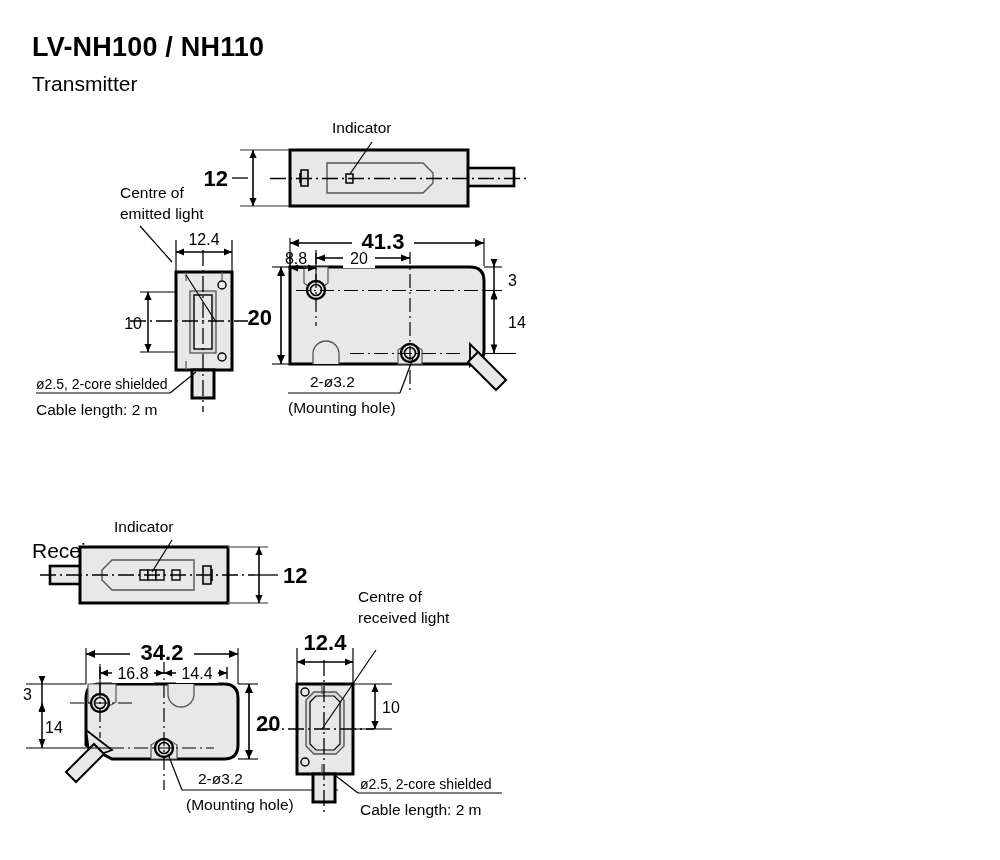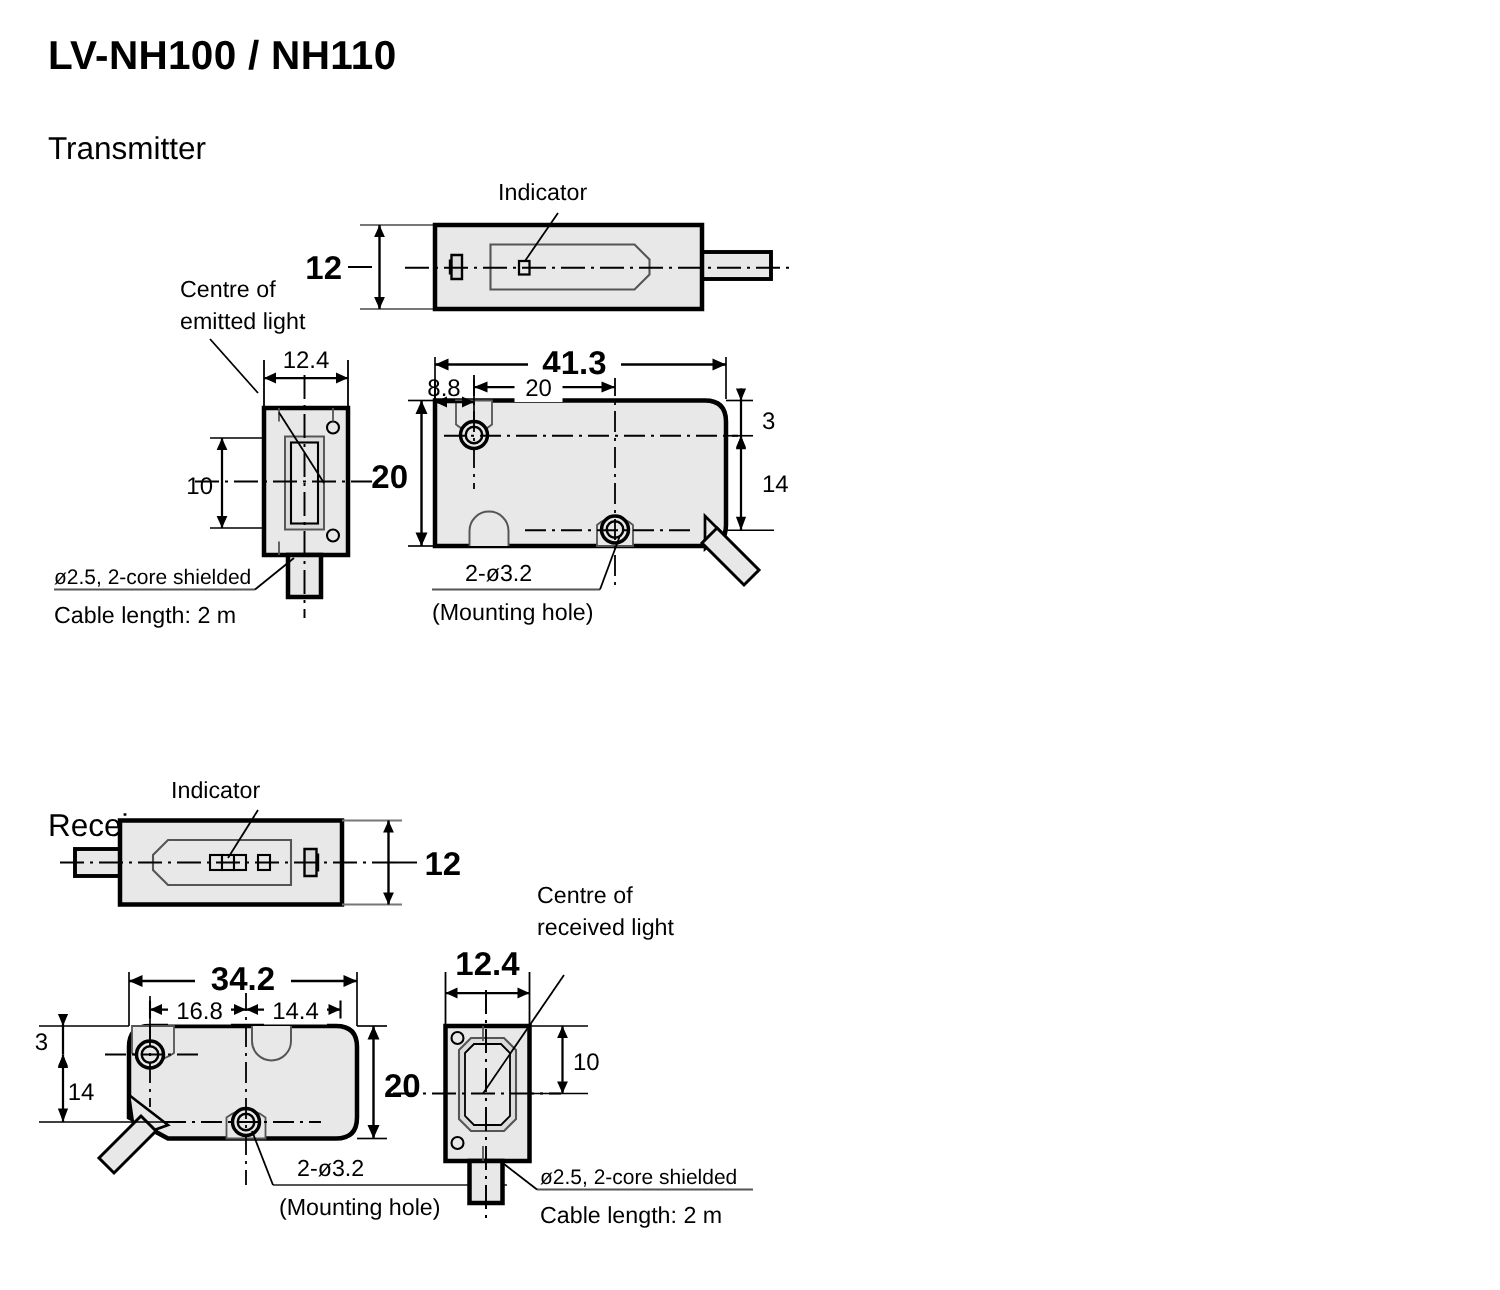--- a/index.html
+++ b/index.html
@@ -17,31 +17,31 @@
   }
   #sheet {
     position: absolute;
     left: 0; top: 0;
     width: 1000px;
     height: 860px;
   }
   .page-title {
     position: absolute;
     left: 32px;
-    top: 22px;
+    top: 32px;
     font-size: 27px;
     font-weight: bold;
     letter-spacing: 0.2px;
   }
   .section-title {
     position: absolute;
     font-size: 21px;
     font-weight: normal;
   }
-  #transmitter-title { left: 32px; top: 88px; }
+  #transmitter-title { left: 32px; top: 72px; }
   #receiver-title   { left: 32px; top: 491px; margin-top: 48px; }
   svg { position: absolute; left: 0; top: 0; overflow: visible; }
   text { font-family: "Liberation Sans", sans-serif; fill: #000; }
   .dimtxt { font-size: 16px; }
   .dimtxt-b { font-size: 22px; font-weight: bold; }
   .lbl { font-size: 15.5px; }
   .lbl-sm { font-size: 14px; }
 </style>
 </head>
 <body>

